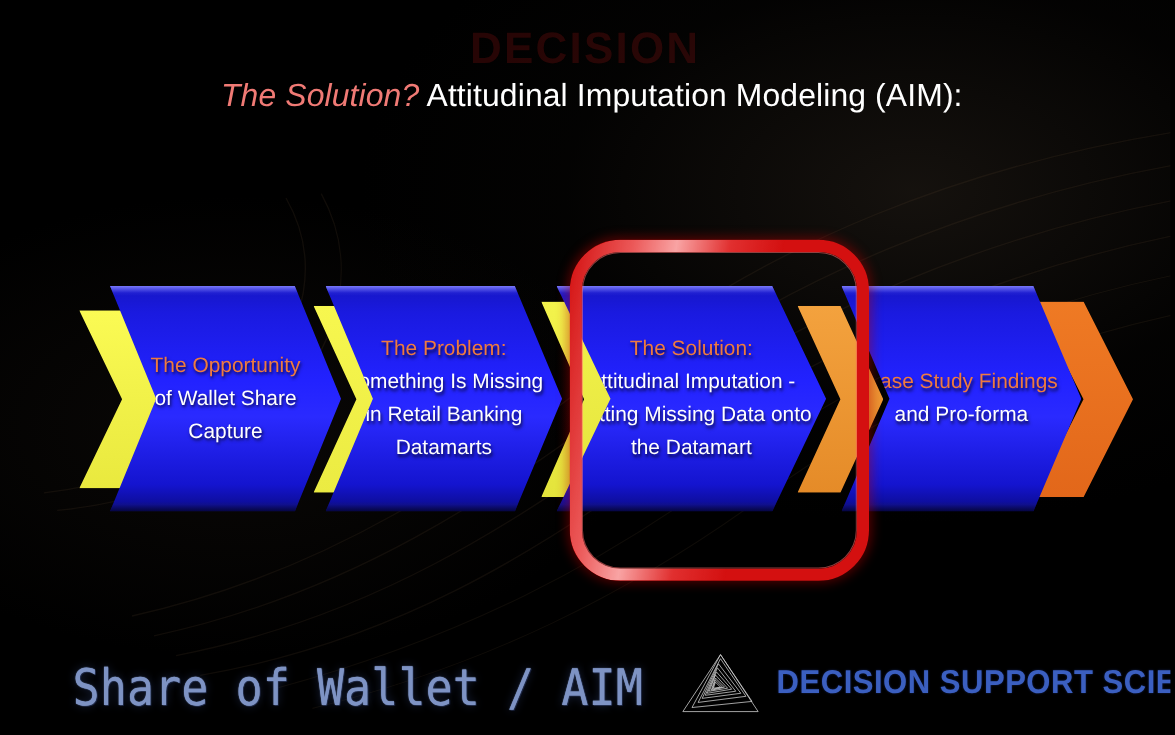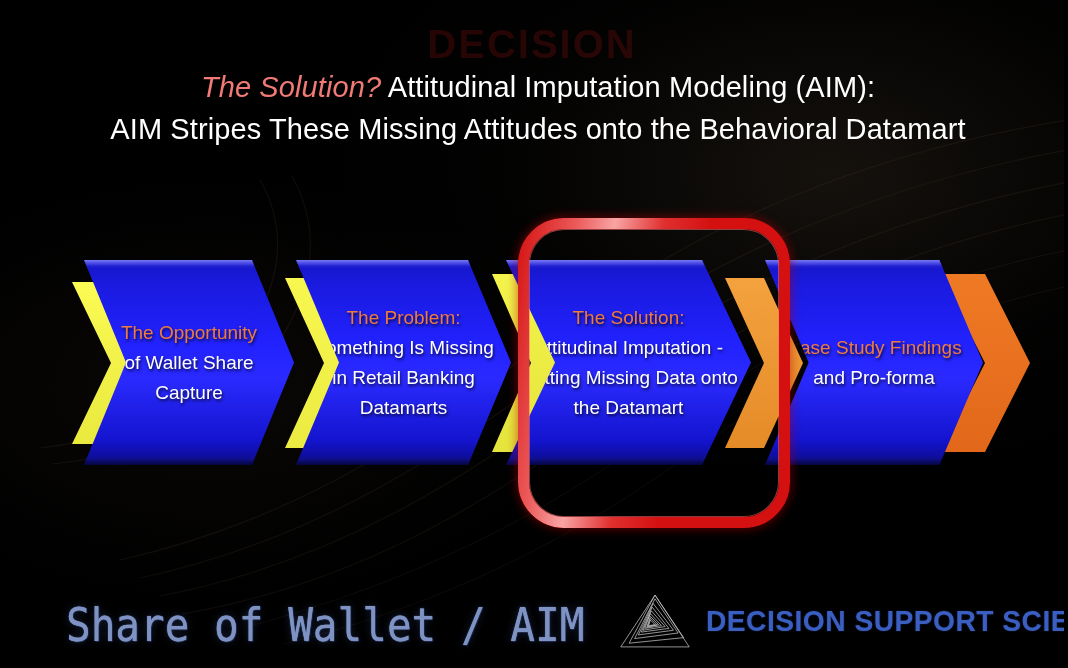--- a/index.html
+++ b/index.html
@@ -125,21 +125,21 @@
   }
   .chev::after {
     content: "";
     position: absolute;
     left: 0; right: 0; bottom: 0;
     height: 9px;
     background: linear-gradient(0deg, rgba(5,5,60,0.95) 0%, rgba(20,20,120,0.35) 70%, rgba(0,0,0,0) 100%);
     pointer-events: none;
   }
 
-  .chev.c1 { left: 84px; width: 210px; }
+  .chev.c1 { left: 100px; width: 210px; }
   .chev.c2 { left: 296px; width: 215px; }
   .chev.c3 { left: 506px; width: 245px; }
   .chev.c4 { left: 765px; width: 218px; }
 
   .chev-text {
     position: relative;
     z-index: 2;
     text-align: center;
     font-size: 19px;
     line-height: 30px;
@@ -247,21 +247,20 @@
       <path d="M1068,286 C930,316 796,374 682,460 C572,538 446,604 284,644"></path>
     </g>
   </svg>
 
   <div class="bg-watermark">
     <span>Decision</span>
   </div>
 
   <div class="title">
     <div><span class="accent">The Solution?</span><span> Attitudinal Imputation Modeling (AIM):</span></div>
-    <div>AIM Stripes These Missing Attitudes onto the Behavioral Datamart</div>
   </div>
 
   <div class="band">
 
     <div class="arrow a1"></div>
     <div class="arrow a2"></div>
     <div class="arrow a3"></div>
     <div class="arrow a4"></div>
     <div class="arrow a5"></div>
 

